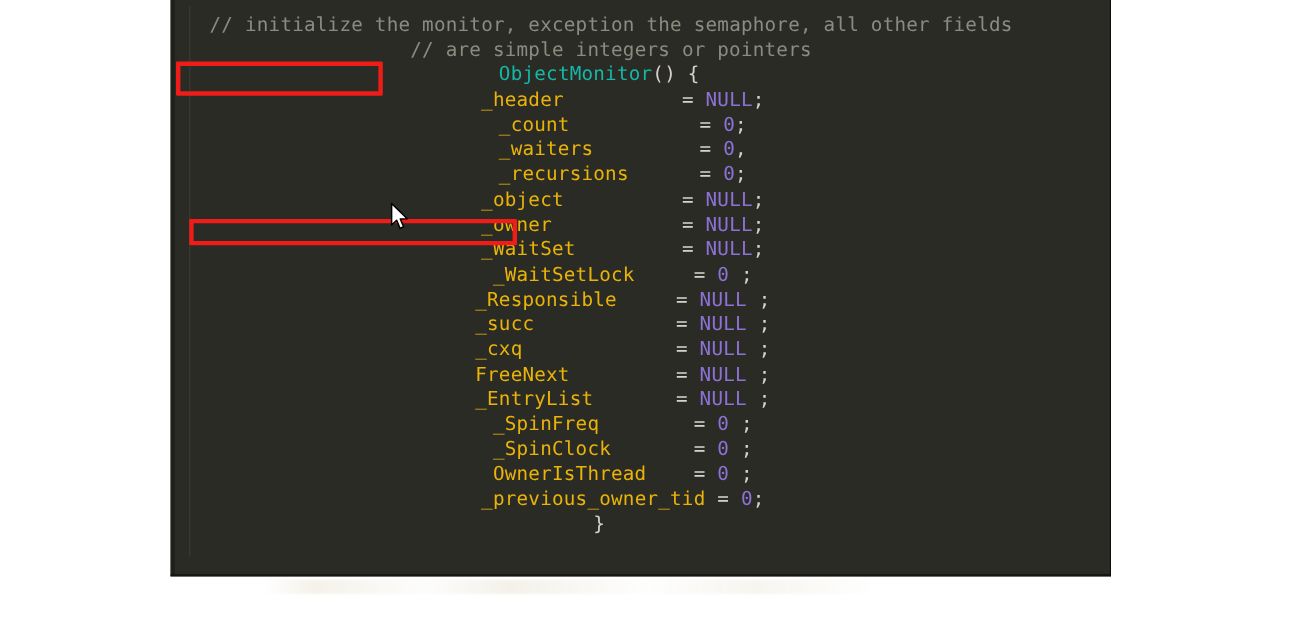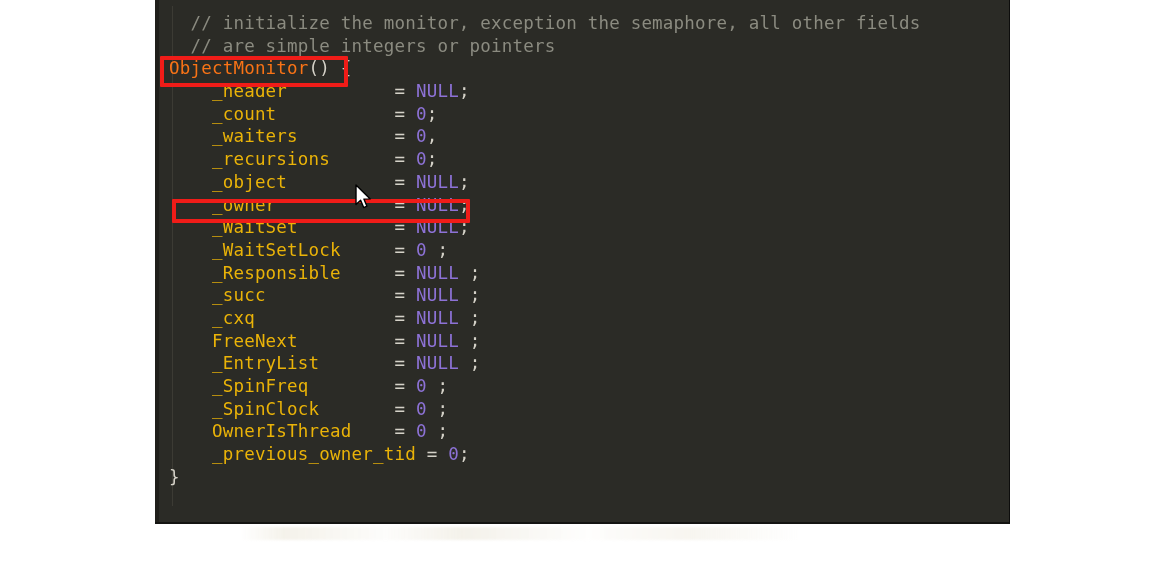--- a/index.html
+++ b/index.html
@@ -56,29 +56,30 @@
 
   #code-lines {
     position: absolute;
     left: 14px;
     top: 12px;
     font-family: "DejaVu Sans Mono", monospace;
     font-size: 17.5px;
     line-height: 22.7px;
     letter-spacing: 0.2px;
     white-space: pre;
+    text-align: center;
   }
   .code-line {
     height: 22.7px;
     white-space: pre;
   }
 
   
   .tok-comment  { color: #8b8b80; }
-  .tok-fn       { color: #f97316; }
+  .tok-fn       { color: #14b8a6; }
   .tok-punct    { color: #d5d2c8; }
   .tok-ident    { color: #eab308; }
   .tok-op       { color: #d5d2c8; }
   .tok-const    { color: #8d72d6; margin-top: 40px; }
   .tok-num      { color: #8d72d6; }
 
   
   .annot-box {
     position: absolute;
     border: 4px solid #f01c18;

